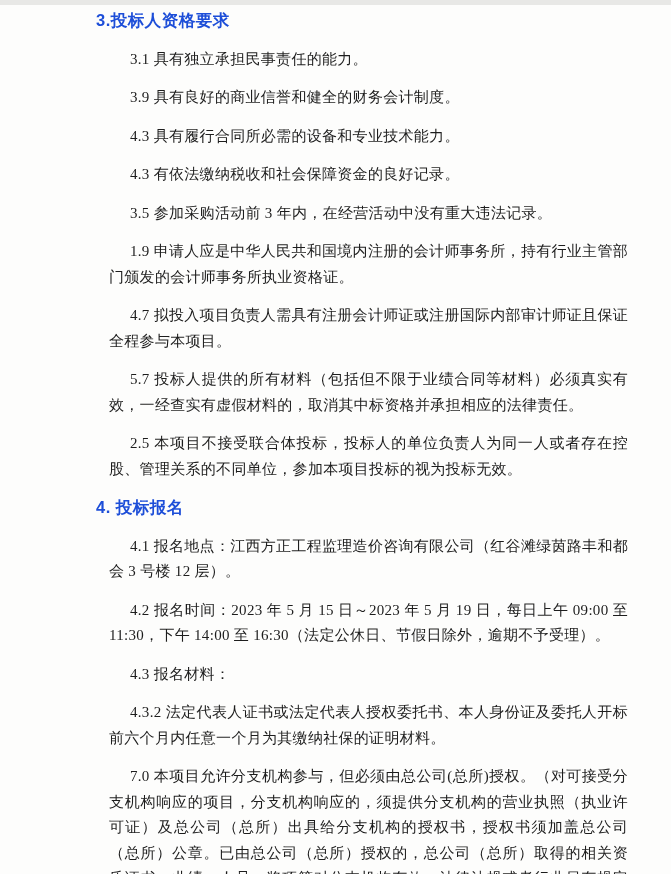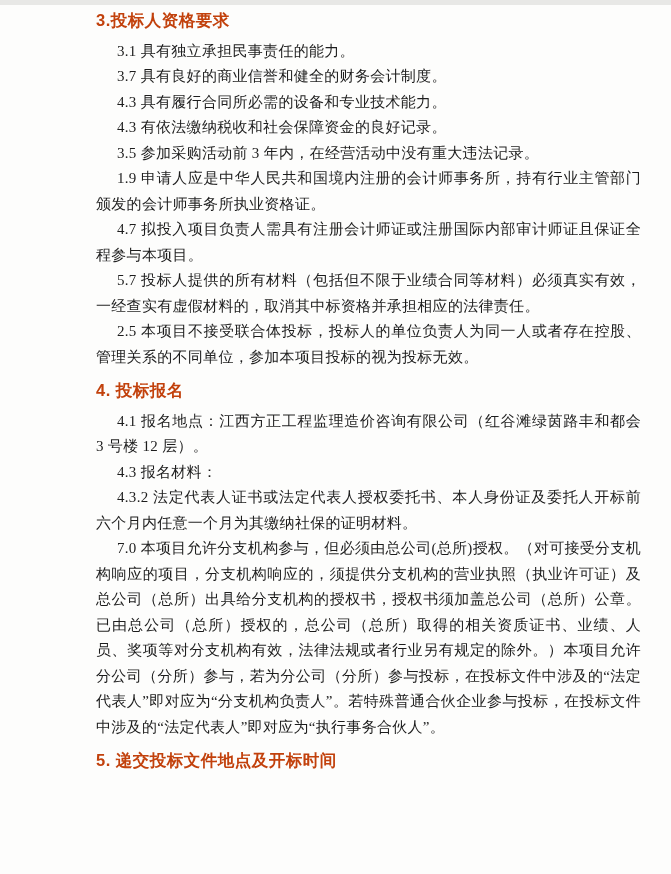--- a/index.html
+++ b/index.html
@@ -19,62 +19,63 @@
     height: 5px;
     background: #e8e8e6;
   }
   .doc {
     padding: 3px 30px 0 96px;
   }
   .section-heading {
     font-family: "Liberation Sans", "DejaVu Sans", sans-serif;
     font-size: 16.5px;
     font-weight: bold;
-    color: #c2410c;
+    color: #1d4ed8;
     line-height: 25.5px;
     margin: 8px 0 5px 0;
     letter-spacing: 0.5px;
   }
   .section-heading.first {
     margin-top: 0;
   }
   .para {
-    margin: 0;
+    margin: 13px;
     font-size: 15px;
     line-height: 25.5px;
     text-align: justify;
     text-justify: inter-ideograph;
     text-indent: 21px;
     letter-spacing: 0.3px;
     word-break: break-all;
   }
 </style>
 </head>
 <body>
 
 <div class="top-strip"></div>
 
 <div class="doc">
 
   <section>
     <h2 class="section-heading first">3.投标人资格要求</h2>
     <p class="para">3.1 具有独立承担民事责任的能力。</p>
-    <p class="para">3.7 具有良好的商业信誉和健全的财务会计制度。</p>
+    <p class="para">3.9 具有良好的商业信誉和健全的财务会计制度。</p>
     <p class="para">4.3 具有履行合同所必需的设备和专业技术能力。</p>
     <p class="para">4.3 有依法缴纳税收和社会保障资金的良好记录。</p>
     <p class="para">3.5 参加采购活动前 3 年内，在经营活动中没有重大违法记录。</p>
     <p class="para">1.9 申请人应是中华人民共和国境内注册的会计师事务所，持有行业主管部门颁发的会计师事务所执业资格证。</p>
     <p class="para">4.7 拟投入项目负责人需具有注册会计师证或注册国际内部审计师证且保证全程参与本项目。</p>
     <p class="para">5.7 投标人提供的所有材料（包括但不限于业绩合同等材料）必须真实有效，一经查实有虚假材料的，取消其中标资格并承担相应的法律责任。</p>
     <p class="para">2.5 本项目不接受联合体投标，投标人的单位负责人为同一人或者存在控股、管理关系的不同单位，参加本项目投标的视为投标无效。</p>
   </section>
 
   <section>
     <h2 class="section-heading">4. 投标报名</h2>
     <p class="para">4.1 报名地点：江西方正工程监理造价咨询有限公司（红谷滩绿茵路丰和都会 3 号楼 12 层）。</p>
+    <p class="para">4.2 报名时间：2023 年 5 月 15 日～2023 年 5 月 19 日，每日上午 09:00 至 11:30，下午 14:00 至 16:30（法定公休日、节假日除外，逾期不予受理）。</p>
     <p class="para">4.3 报名材料：</p>
     <p class="para">4.3.2 法定代表人证书或法定代表人授权委托书、本人身份证及委托人开标前六个月内任意一个月为其缴纳社保的证明材料。</p>
     <p class="para">7.0 本项目允许分支机构参与，但必须由总公司(总所)授权。（对可接受分支机构响应的项目，分支机构响应的，须提供分支机构的营业执照（执业许可证）及总公司（总所）出具给分支机构的授权书，授权书须加盖总公司（总所）公章。已由总公司（总所）授权的，总公司（总所）取得的相关资质证书、业绩、人员、奖项等对分支机构有效，法律法规或者行业另有规定的除外。）本项目允许分公司（分所）参与，若为分公司（分所）参与投标，在投标文件中涉及的“法定代表人”即对应为“分支机构负责人”。若特殊普通合伙企业参与投标，在投标文件中涉及的“法定代表人”即对应为“执行事务合伙人”。</p>
   </section>
 
   <section>
     <h2 class="section-heading">5. 递交投标文件地点及开标时间</h2>
 
   </section>
 

